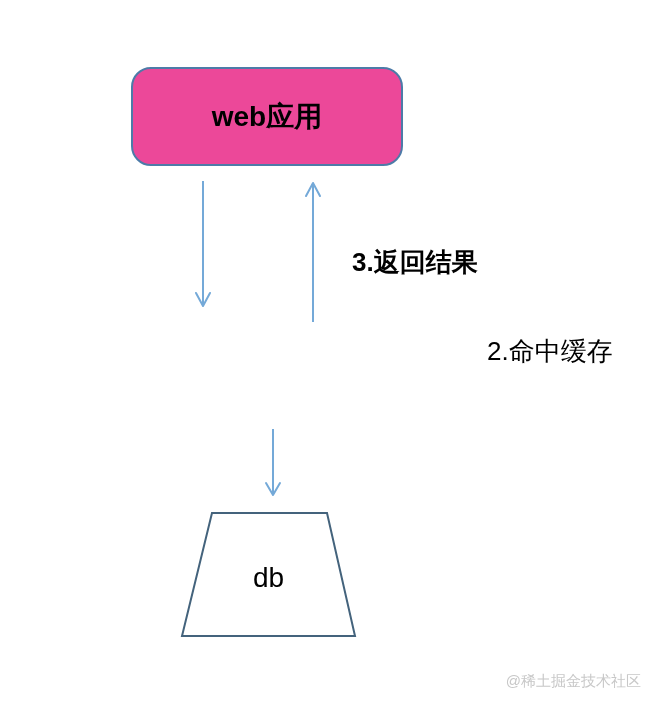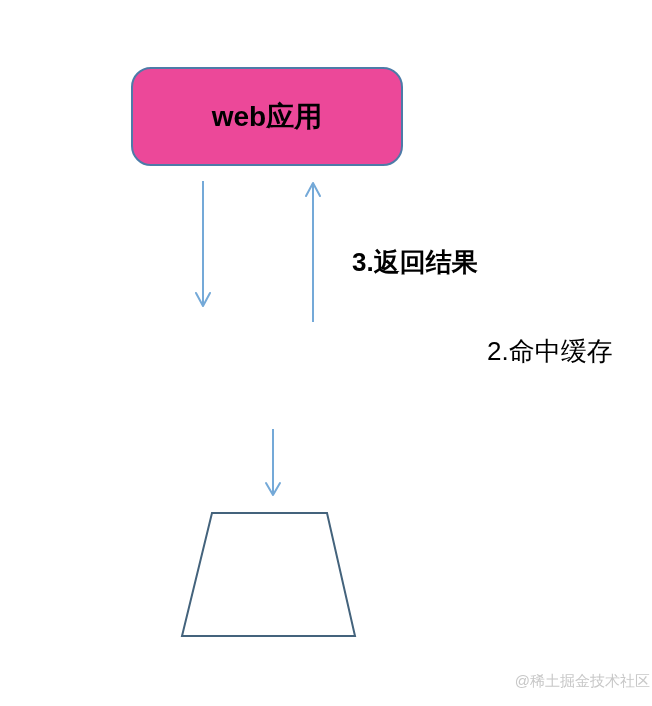--- a/index.html
+++ b/index.html
@@ -86,21 +86,21 @@
     width: 173px;
     height: 117px;
     display: flex;
     align-items: center;
     justify-content: center;
     font-size: 28px;
   }
   .watermark {
     position: absolute;
     z-index: 3;
-    right: 2px;
+    right: 11px;
     bottom: 15px;
     font-size: 15px;
     color: var(--watermark_text, #c8c8c8);
     margin-left: 27px;
   }
 </style>
 </head>
 <body>
 
 <div class="canvas">
@@ -128,16 +128,17 @@
   <div class="node node-web">
     <span>web应用</span>
   </div>
 
 
 
   <div class="edge-label label-step3">3.返回结果</div>
 
   <div class="edge-label label-step2">2.命中缓存</div>
 
+  <div class="db-label">db</div>
 
   <div class="watermark">@稀土掘金技术社区</div>
 
 </div>
 
 </body></html>

